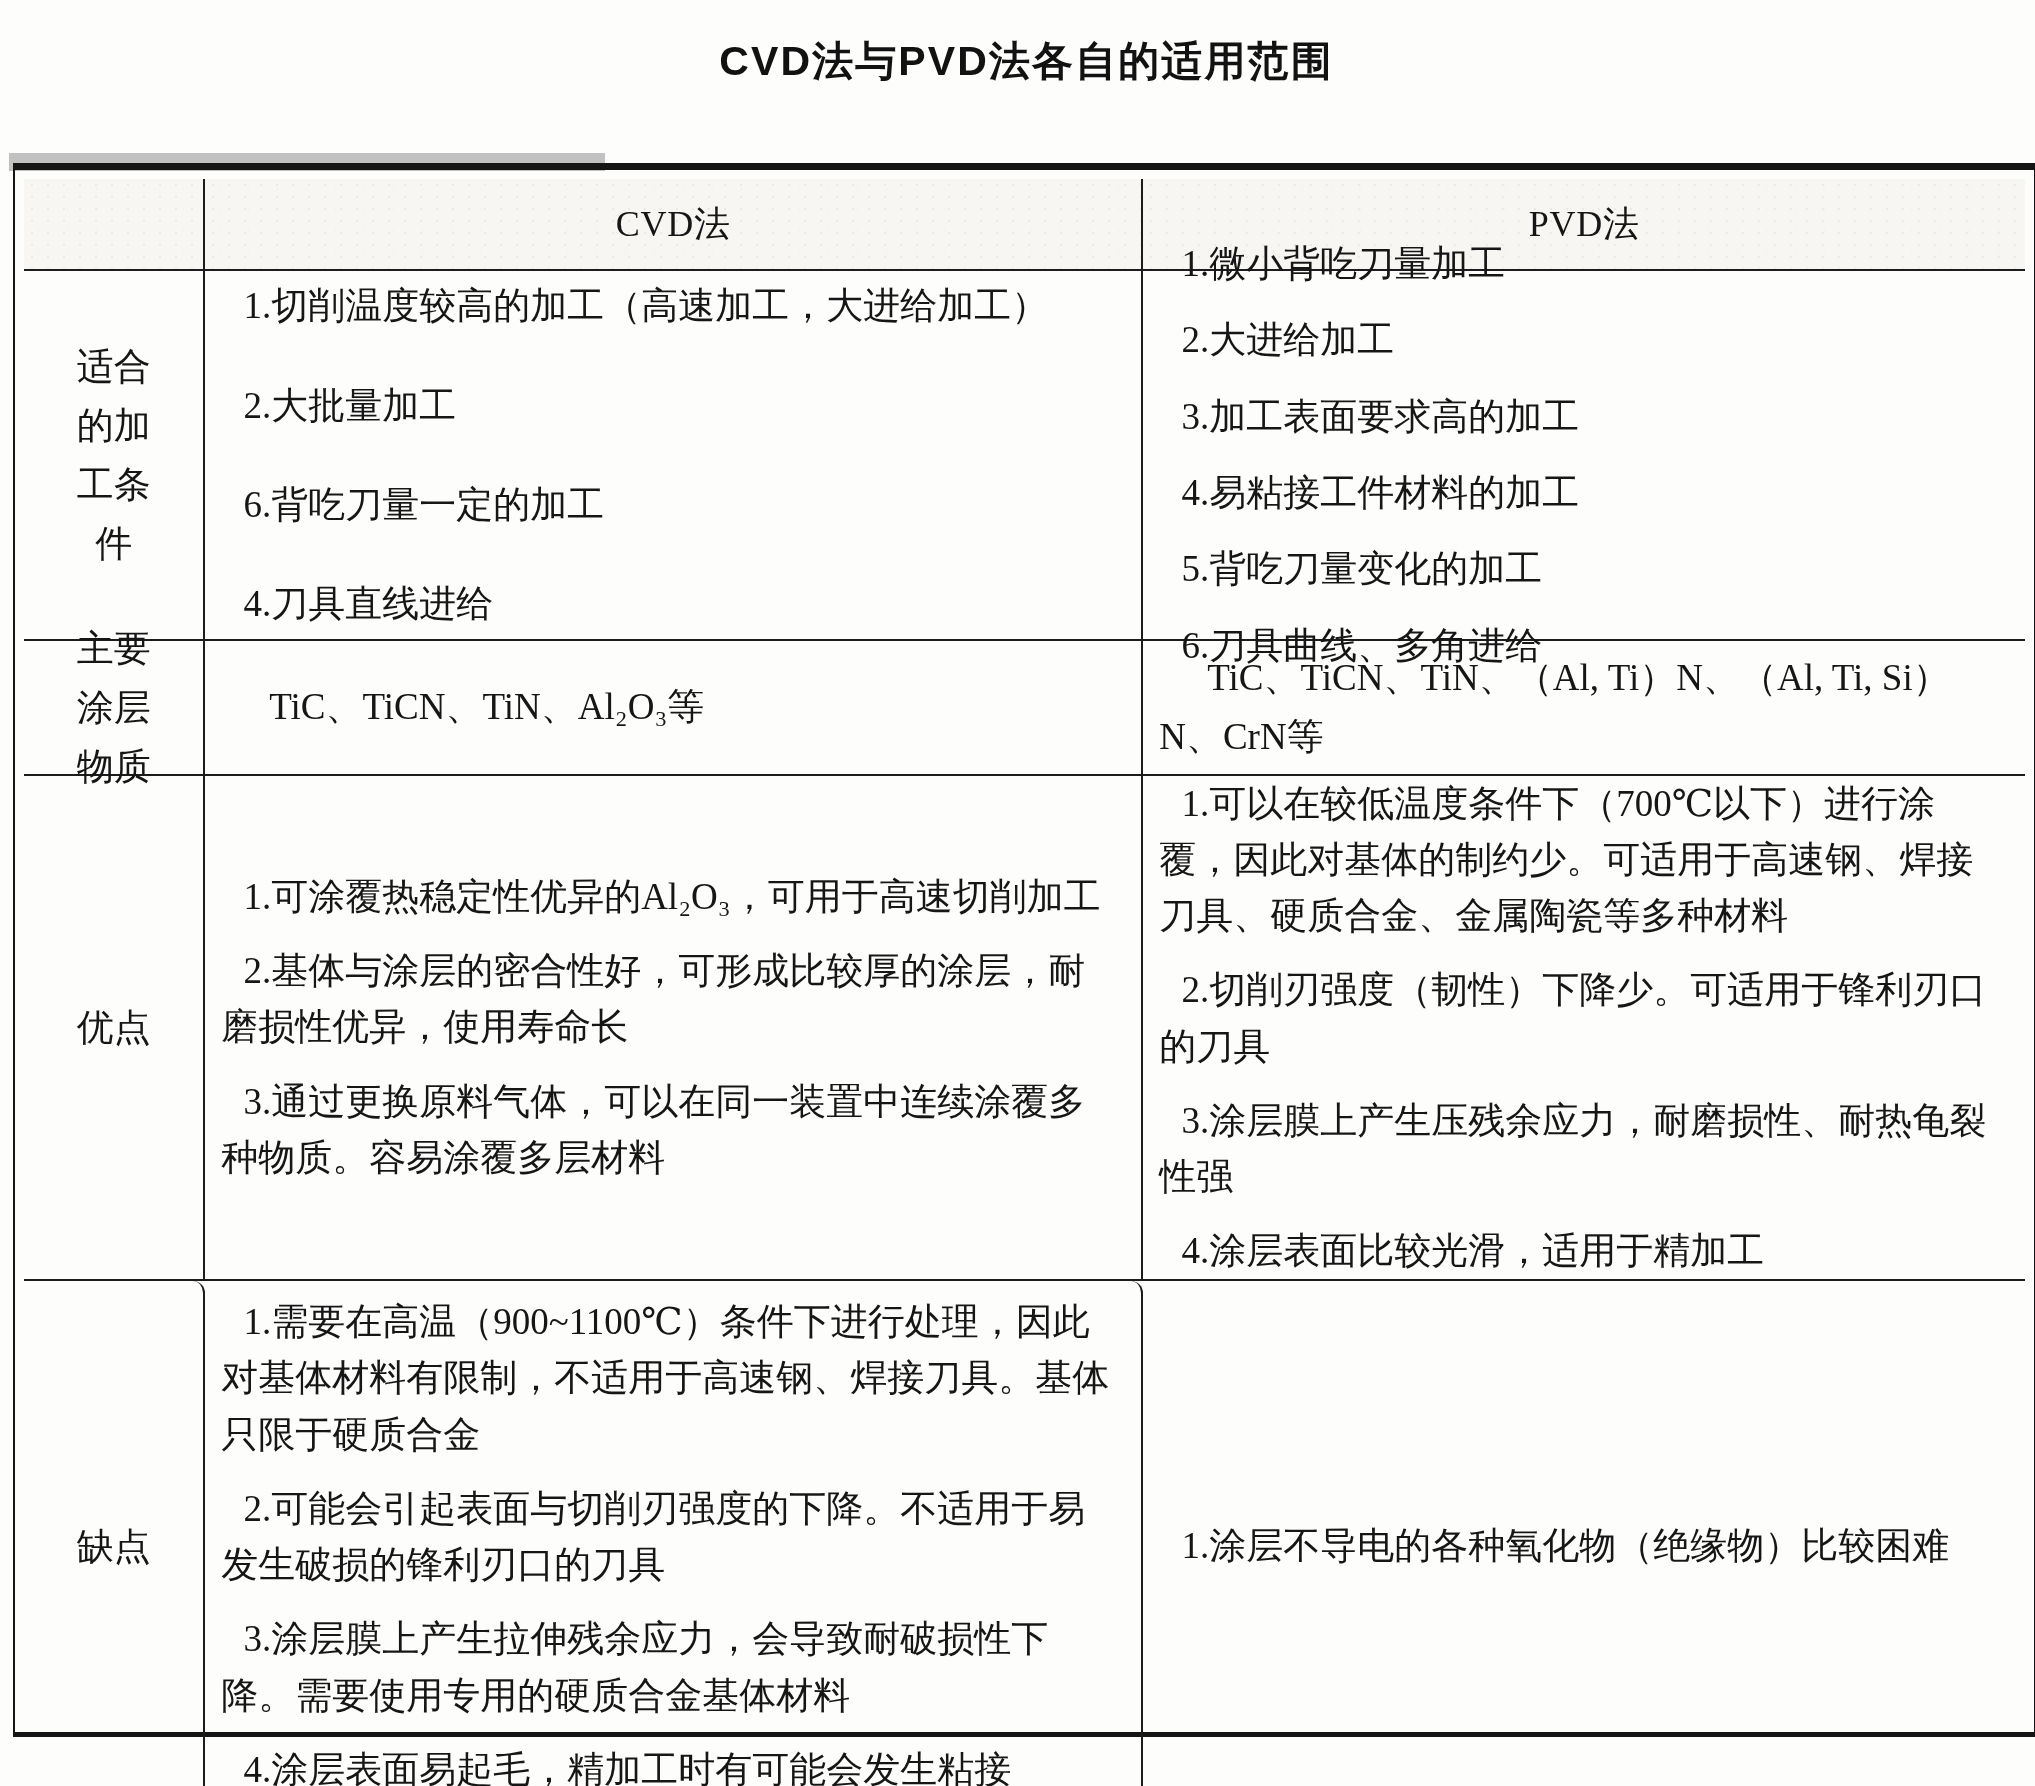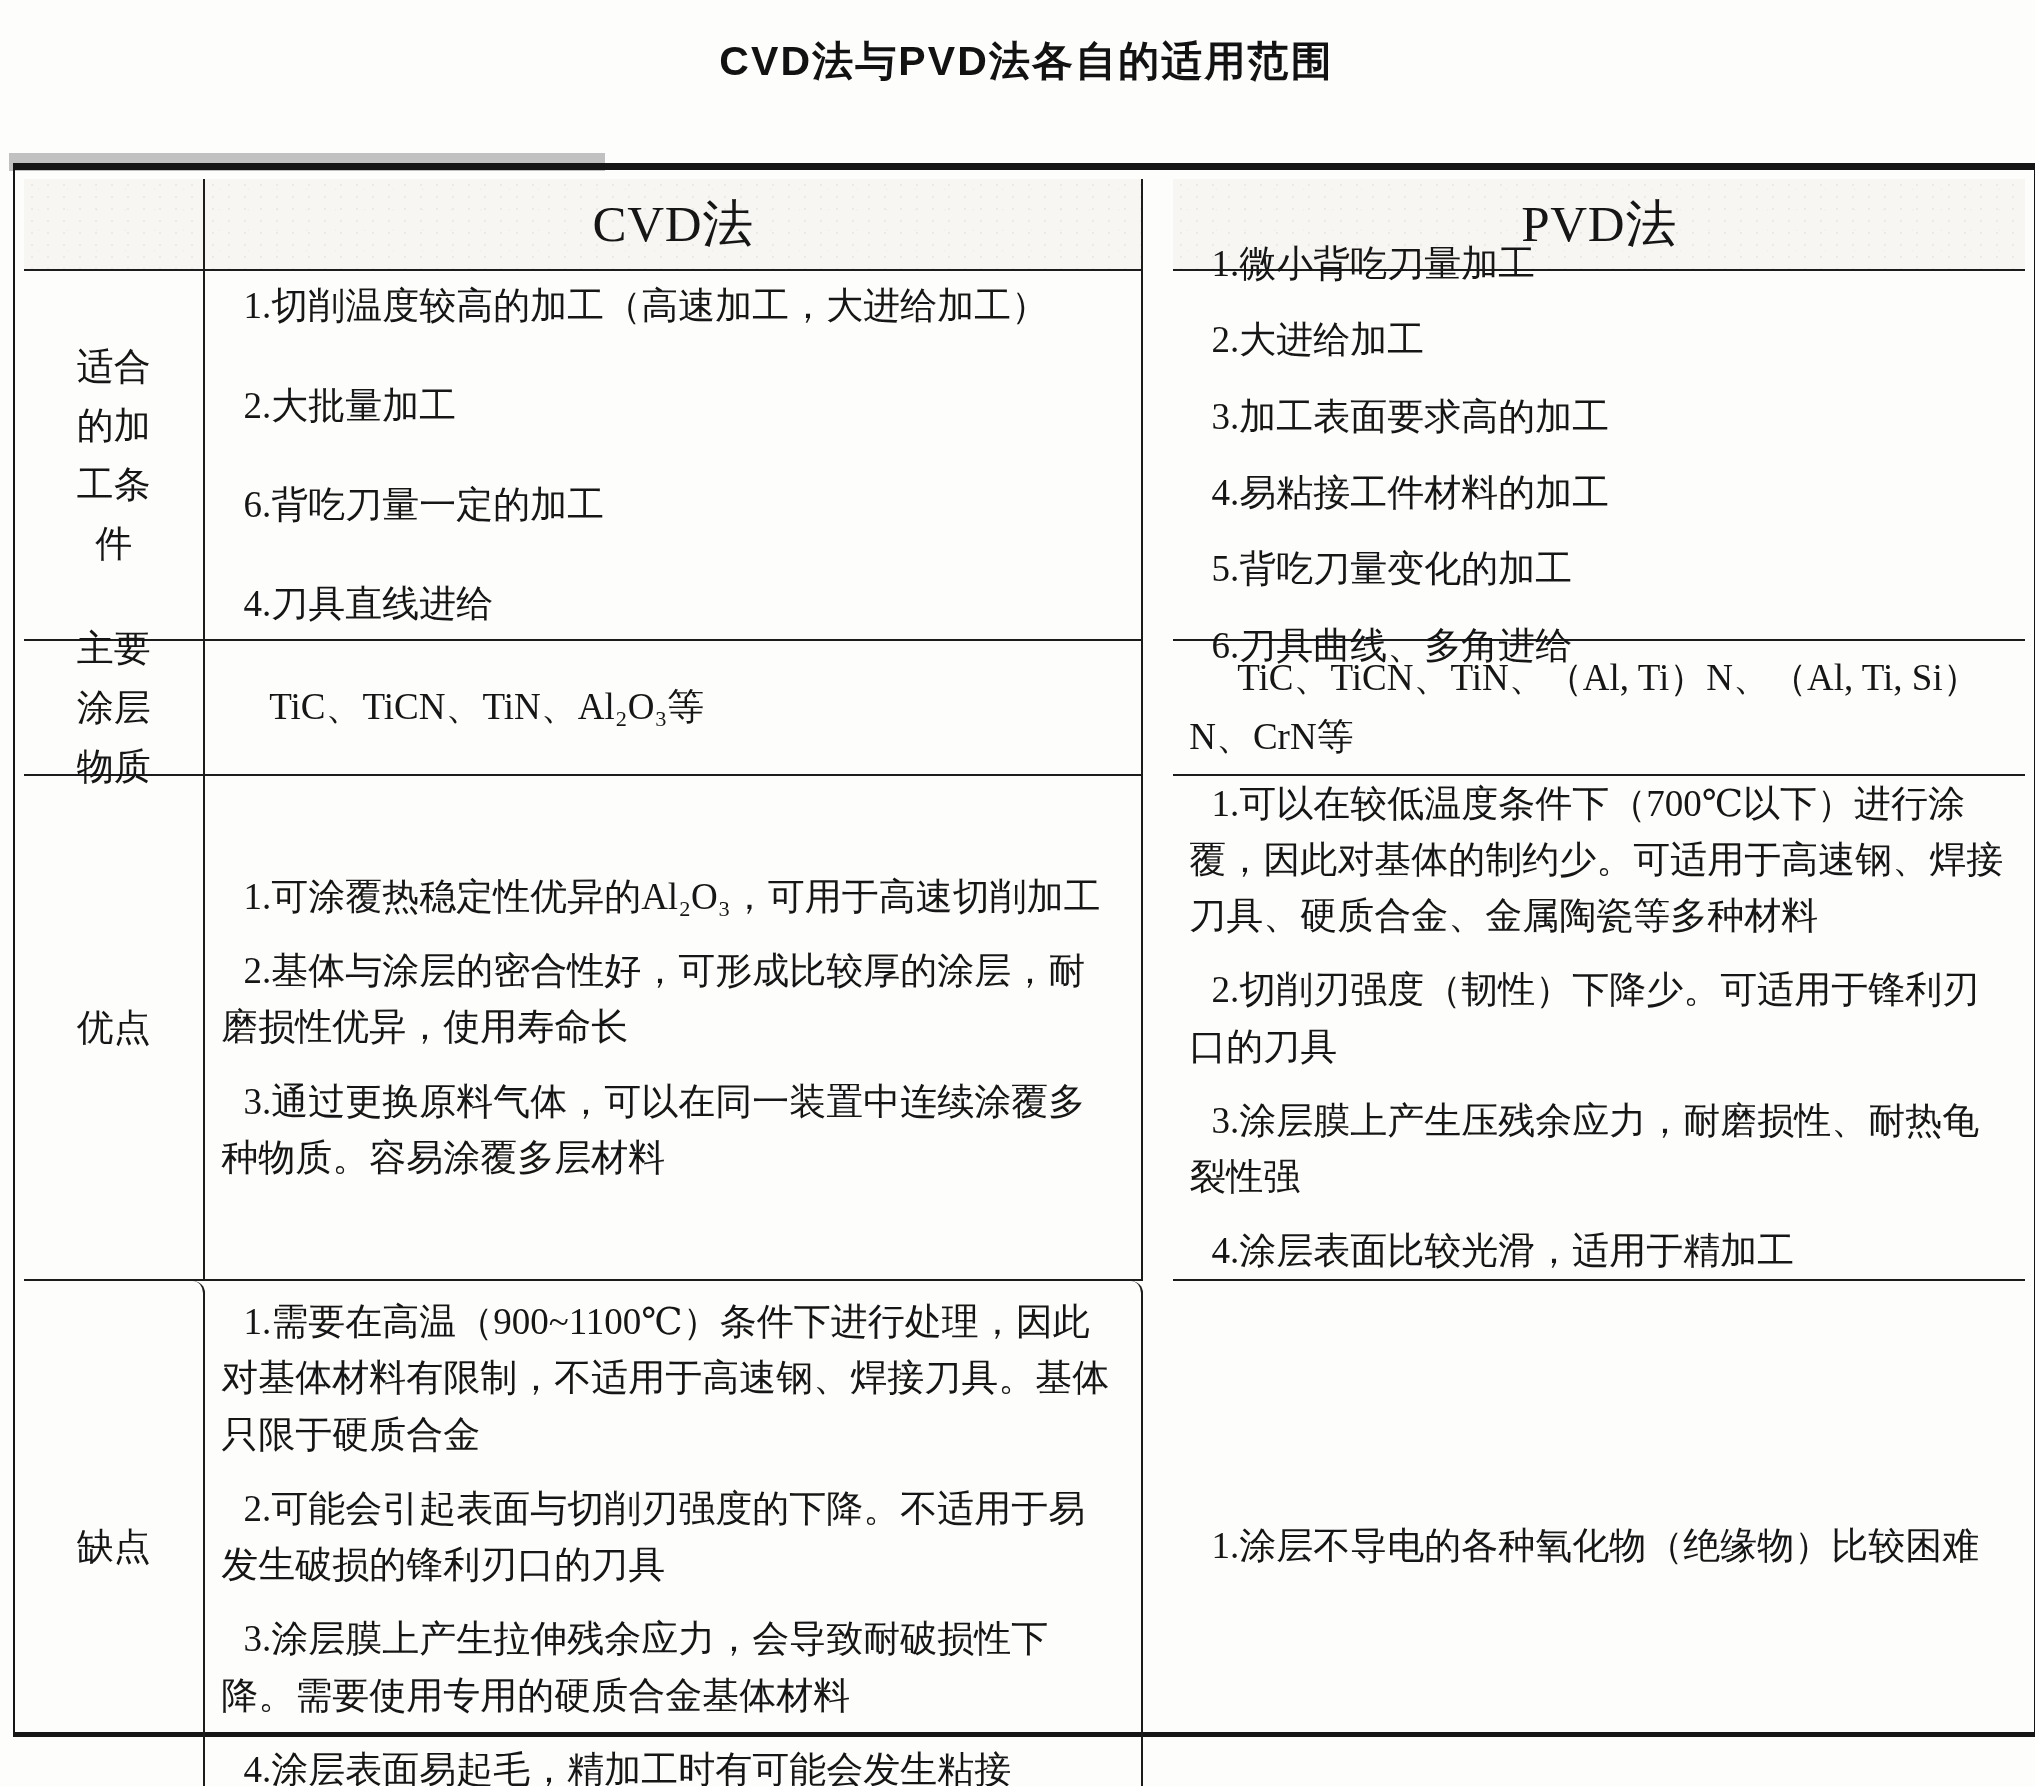--- a/index.html
+++ b/index.html
@@ -46,26 +46,26 @@
   }
 
   .cell {
     border-right: 2.1px solid #1c1c1c;
     border-bottom: 2.8px solid #1c1c1c;
     display: flex;
     flex-direction: column;
     justify-content: center;
     overflow: visible;
   }
-  .last-col { border-right: none; margin-left: 30px; }
+  .last-col { border-right: none; }
   .last-row { border-bottom: none; border-radius: 12px; }
 
   .head-cell {
     align-items: center;
-    font-size: 51px;
+    font-size: 36px;
     letter-spacing: 0.7px;
     background-color: #f7f6f3;
     background-image:
       radial-gradient(rgba(0,0,0,.07) 0.7px, transparent 1.1px),
       radial-gradient(rgba(0,0,0,.05) 0.7px, transparent 1.1px);
     background-size: 16px 12px, 29px 20.5px;
   }
 
   .label-cell { align-items: center; }
   .label-text {

